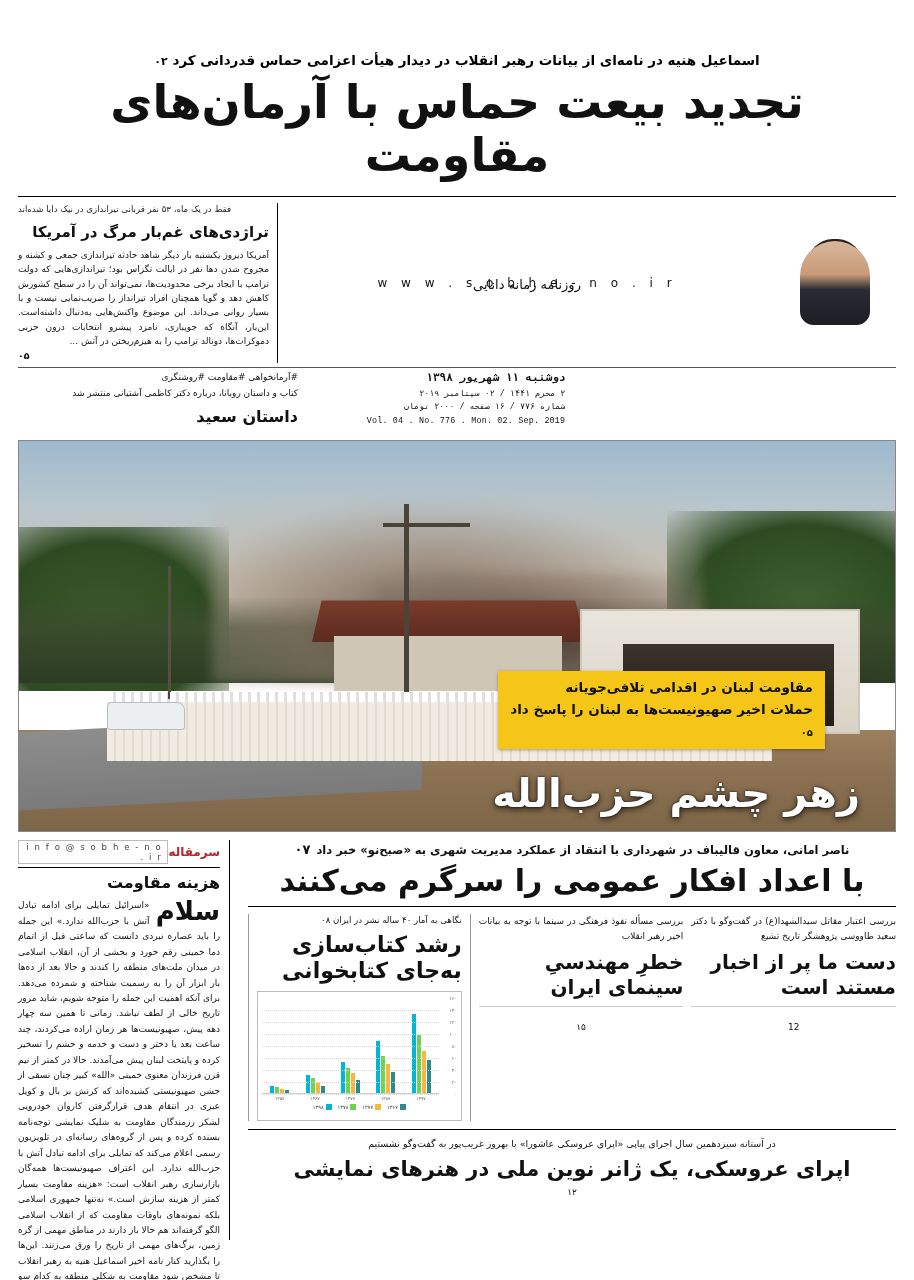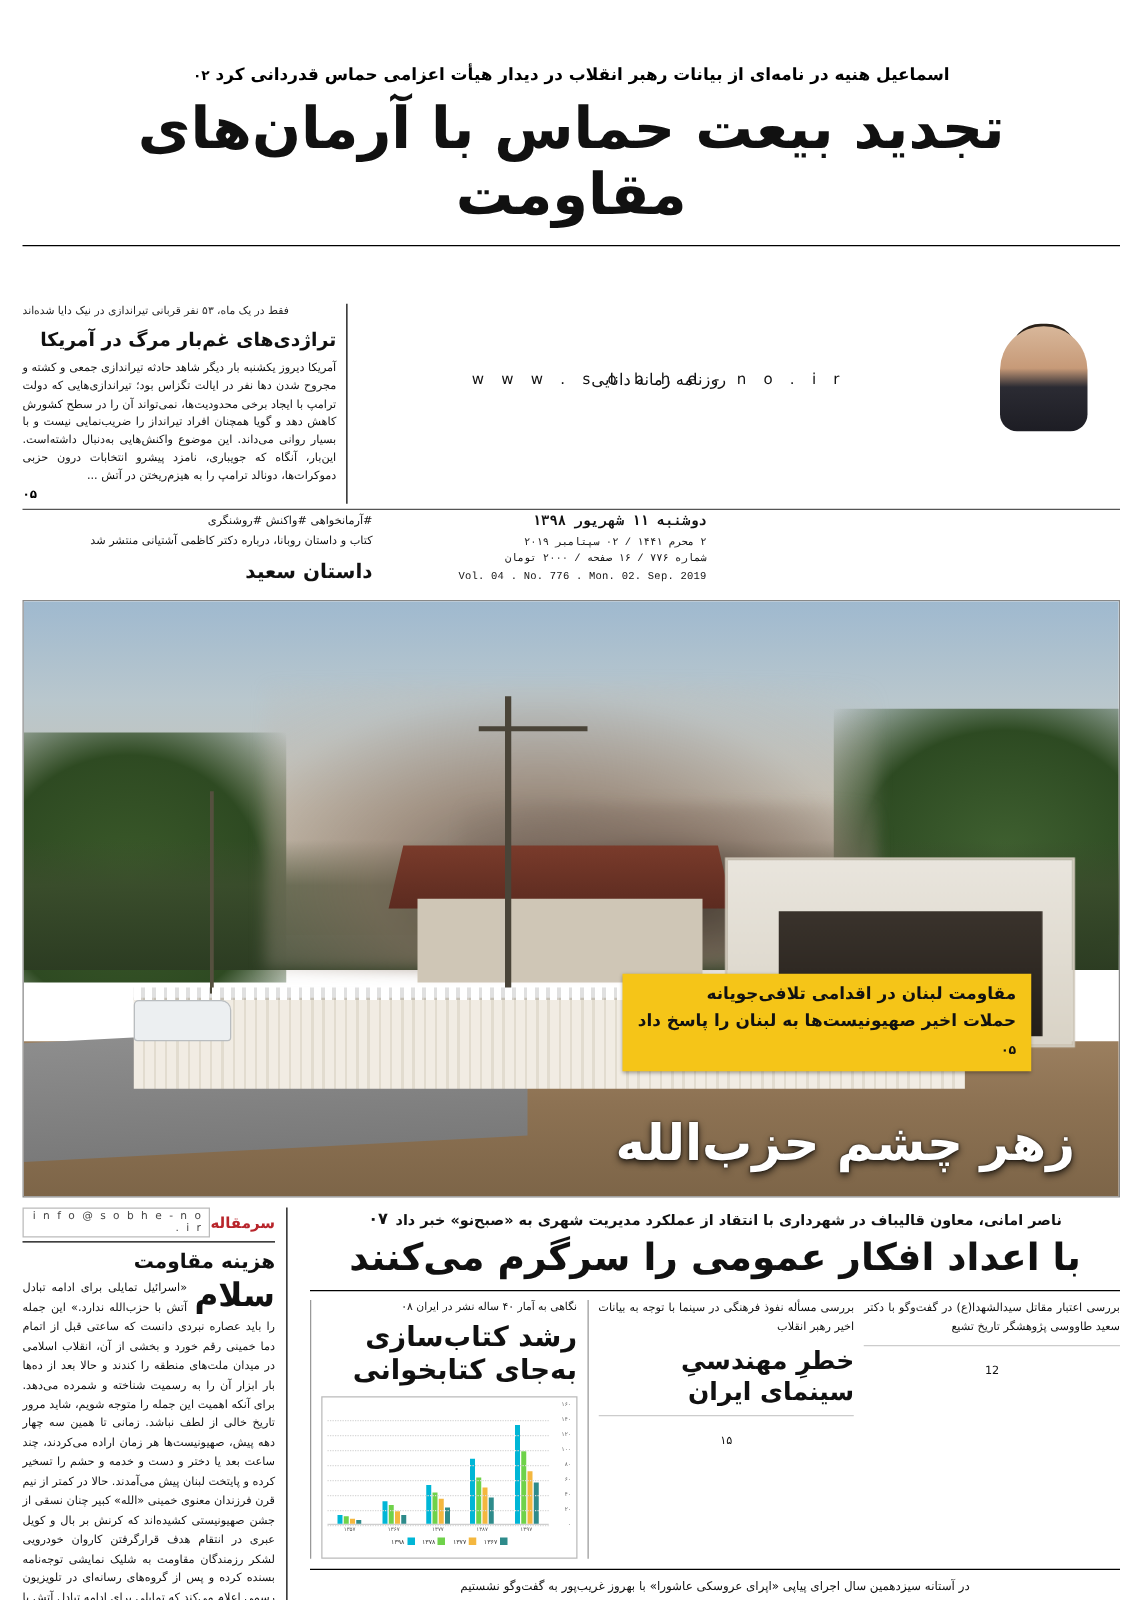--- a/index.html
+++ b/index.html
@@ -87,21 +87,20 @@
     color: #111;
     margin-top: -6px;
   }
   .mh-left {
     width: 260px;
     padding-right: 8px;
     border-right: 1px solid #000;
     font-size: 9.5px;
     line-height: 1.55;
     text-align: justify;
-    margin-top: 40px;
   }
   .mh-left .small-top { font-size: 8.6px; text-align: left; color:#222; line-height:1.5; }
   .mh-left h3 {
     font-size: 15px; font-weight: bold; text-align: right;
     margin: 5px 0 4px; letter-spacing:-0.3px;
   }
   .mh-left p { text-align: justify; font-size: 9px; line-height: 1.6; color:#111; }
   .pagenum { color:#000; font-weight:bold; }
 
   
@@ -113,21 +112,21 @@
   .infostrip .mid-block { text-align:right; line-height:1.6;font-family:Liberation Mono, monospace; }
   .infostrip .right-block { width: 280px; text-align:right; line-height:1.7;}
   .infostrip .right-block .big { font-size: 16px; font-weight:bold; display:block; margin-top:2px;}
   .infostrip .mid-block .dateline { font-size: 11px; font-weight: bold; }
   .infostrip .mid-block .lat { font-size: 8.4px; letter-spacing:0.2px;}
 
   
   .photo-wrap {
     position: relative;
     margin: 4px 0 0;
-    height: 478px;
+    height: 392px;
     overflow: hidden;
     border: 1px solid #888;
   }
   .sky {
     position:absolute; left:0; top:0; width:100%; height:56%;
     background: linear-gradient(180deg,#9fb9cf 0%, #b9c7cd 30%, #c9c2b4 62%, #cbbfa7 100%);
   }
   .smoke {
     position:absolute; left: 22%; top: 14%; width: 56%; height: 48%;
     background: radial-gradient(ellipse at 45% 70%, rgba(90,78,70,.85) 0%, rgba(140,120,105,.65) 35%, rgba(190,180,170,.25) 68%, rgba(255,255,255,0) 100%);
@@ -333,21 +332,21 @@
 
   <div class="infostrip">
     <div class="left-block"></div>
     <div class="mid-block">
       <div class="dateline">دوشنبه ۱۱ شهریور ۱۳۹۸</div>
       <div class="lat">۲ محرم ۱۴۴۱ / ۰۲ سپتامبر ۲۰۱۹</div>
       <div class="lat">شماره ۷۷۶ / ۱۶ صفحه / ۲۰۰۰ تومان</div>
       <div class="lat">Vol. 04 . No. 776 . Mon. 02. Sep. 2019</div>
     </div>
     <div class="right-block">
-      <div>#آرمانخواهی  #واکنش  #روشنگری</div>
+      <div>#آرمانخواهی  #مقاومت  #روشنگری</div>
       <div>کتاب و داستان روبانا، درباره دکتر کاظمی آشتیانی منتشر شد</div>
       <span class="big">داستان سعید</span>
     </div>
   </div>
 
   <div class="photo-wrap">
     <div class="sky"></div>
     <div class="tree-left"></div>
     <div class="tree-right"></div>
     <div class="treeline"></div>
@@ -383,20 +382,21 @@
       <div class="byline-top">
         <span>ناصر امانی، معاون قالیباف در شهرداری با انتقاد از عملکرد مدیریت شهری به «صبح‌نو» خبر داد</span>
         <span class="pg">۰۷</span>
       </div>
       <h2 class="sub-headline">با اعداد افکار عمومی را سرگرم می‌کنند</h2>
 
       <div class="three-cols">
 
         <div class="tc">
           <div class="dek">بررسی اعتبار مقاتل سیدالشهدا(ع) در گفت‌وگو با دکتر سعید طاووسی پژوهشگر تاریخ تشیع</div>
+          <h4>دست ما پر از اخبار مستند است</h4>
           <div class="pgnum">12</div>
         </div>
 
         <div class="tc with-line">
           <div class="dek">بررسی مسأله نفوذ فرهنگی در سینما با توجه به بیانات اخیر رهبر انقلاب</div>
           <h4>خطرِ مهندسیِ سینمای ایران</h4>
           <div class="pgnum">۱۵</div>
         </div>
 
         <div class="tc with-line chart-card">

